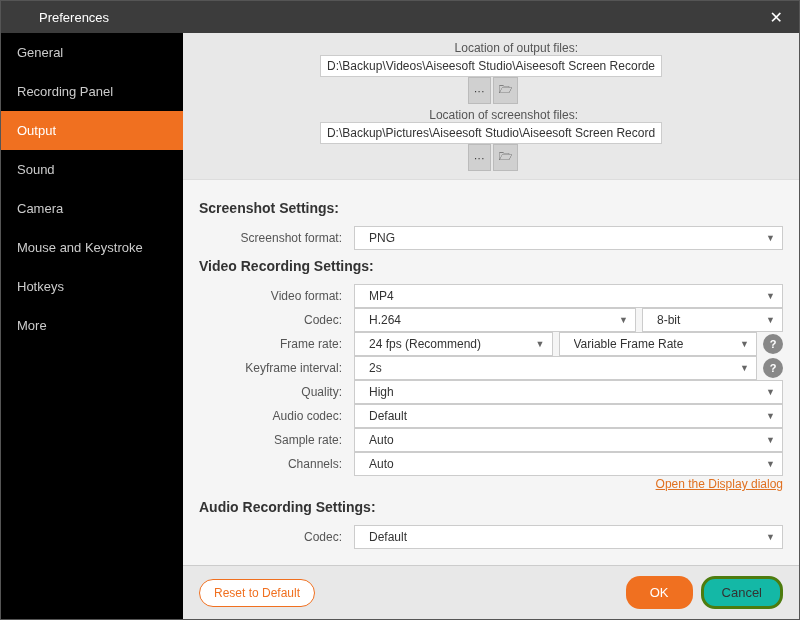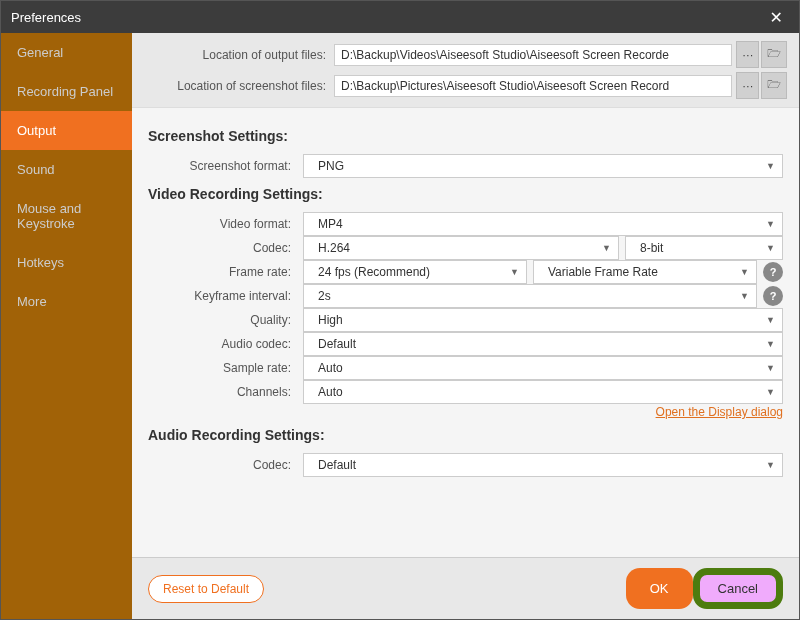--- a/index.html
+++ b/index.html
@@ -1,38 +1,38 @@
 <!DOCTYPE html>
 <html><head>
   <meta charset="utf-8">
   <style>
     * { box-sizing: border-box; margin: 0; padding: 0; }
     body { font-family: 'Segoe UI', Arial, sans-serif; font-size: 13px; background: #3c3c3c; width: 800px; height: 620px; overflow: hidden; }
 
     .window { width: 800px; height: 620px; background: #f0f0f0; display: flex; flex-direction: column; border: 1px solid #555; }
 
     .title-bar { background: #3c3c3c; color: #fff; height: 32px; display: flex; align-items: center; padding: 0 10px; justify-content: space-between; flex-shrink: 0; }
-    .title-bar-title { font-size: 13px; }
+    .title-bar-title { font-size: 13px; margin-left: 28px; }
     .title-bar-close { background: none; border: none; color: #fff; font-size: 16px; cursor: pointer; padding: 4px 6px; }
 
     .content { display: flex; flex: 1; overflow: hidden; }
 
     
-    .sidebar { width: 131px; background: #a16207; flex-shrink: 0; display: flex; flex-direction: column; }
+    .sidebar { width: 182px; background: #000000; flex-shrink: 0; display: flex; flex-direction: column; }
     .sidebar-item { padding: 12px 16px; color: #ccc; cursor: pointer; font-size: 13px; }
     .sidebar-item.active { background: #f07020; color: #fff; }
 
     
     .main-panel { flex: 1; background: #f5f5f5; display: flex; flex-direction: column; overflow: hidden; }
 
     .main-content { flex: 1; overflow-y: auto; padding: 0 0 0 0; }
 
     
     .file-locations { background: #e8e8e8; padding: 8px 12px; border-bottom: 1px solid #ddd; }
-    .file-row { display: flex; align-items: center; margin-bottom: 4px; }
+    .file-row { display: flex; align-items: center; margin-bottom: 4px; flex-direction: column; }
     .file-row:last-child { margin-bottom: 0; }
     .file-label { color: #555; font-size: 12px; text-align: right; min-width: 190px; padding-right: 8px; }
     .file-value { background: #fff; border: 1px solid #ccc; padding: 3px 6px; font-size: 12px; flex: 1; overflow: hidden; text-overflow: ellipsis; white-space: nowrap; color: #333; }
     .file-actions { display: flex; margin-left: 4px; gap: 2px; }
     .file-btn { background: #d0d0d0; border: 1px solid #bbb; padding: 3px 5px; cursor: pointer; font-size: 11px; color: #333; }
 
     
     .sections { padding: 12px 16px; }
 
     .section-title { font-size: 14px; font-weight: bold; color: #333; margin-bottom: 10px; margin-top: 8px; }
@@ -47,23 +47,23 @@
 
     .select-half { flex: 0.5; }
 
     .help-btn { width: 20px; height: 20px; background: #888; border-radius: 50%; color: #fff; font-size: 11px; display: flex; align-items: center; justify-content: center; cursor: pointer; flex-shrink: 0; font-weight: bold; }
 
     .link-row { text-align: right; margin-bottom: 6px; }
     .orange-link { color: #e07020; font-size: 12px; cursor: pointer; text-decoration: underline; }
 
     .bottom-bar { background: #e8e8e8; border-top: 1px solid #ccc; padding: 10px 16px; display: flex; justify-content: space-between; align-items: center; flex-shrink: 0; }
     .btn-reset { background: #fff; border: 1px solid #f07020; color: #f07020; padding: 6px 14px; border-radius: 14px; cursor: pointer; font-size: 12px; }
-    .btn-actions { display: flex; gap: 0; }
+    .btn-actions { display: flex; gap: 8px; }
     .btn-ok { background: #f07020; border: none; color: #fff; padding: 6px 24px; border-radius: 14px; cursor: pointer; font-size: 13px; }
-    .btn-cancel { background: #f0abfc; border: 7px solid #4d7c0f; color: #333; padding: 6px 18px; border-radius: 14px; cursor: pointer; font-size: 13px; }
+    .btn-cancel { background: #14b8a6; border: 3px solid #4d7c0f; color: #333; padding: 6px 18px; border-radius: 14px; cursor: pointer; font-size: 13px; }
 
     
     .main-content::-webkit-scrollbar { width: 8px; }
     .main-content::-webkit-scrollbar-track { background: #e0e0e0; }
     .main-content::-webkit-scrollbar-thumb { background: #aaa; }
   </style>
 </head>
 <body>
 
 <div class="window">
@@ -73,20 +73,21 @@
     <button class="title-bar-close">✕</button>
   </div>
 
   <div class="content">
 
     <div class="sidebar">
     <div class="sidebar-item">General</div>
         <div class="sidebar-item">Recording Panel</div>
         <div class="sidebar-item active">Output</div>
         <div class="sidebar-item">Sound</div>
+        <div class="sidebar-item">Camera</div>
         <div class="sidebar-item">Mouse and Keystroke</div>
         <div class="sidebar-item">Hotkeys</div>
         <div class="sidebar-item">More</div>
       </div>
 
     <div class="main-panel">
       <div class="main-content">
 
         <div class="file-locations">
           <div class="file-row">

